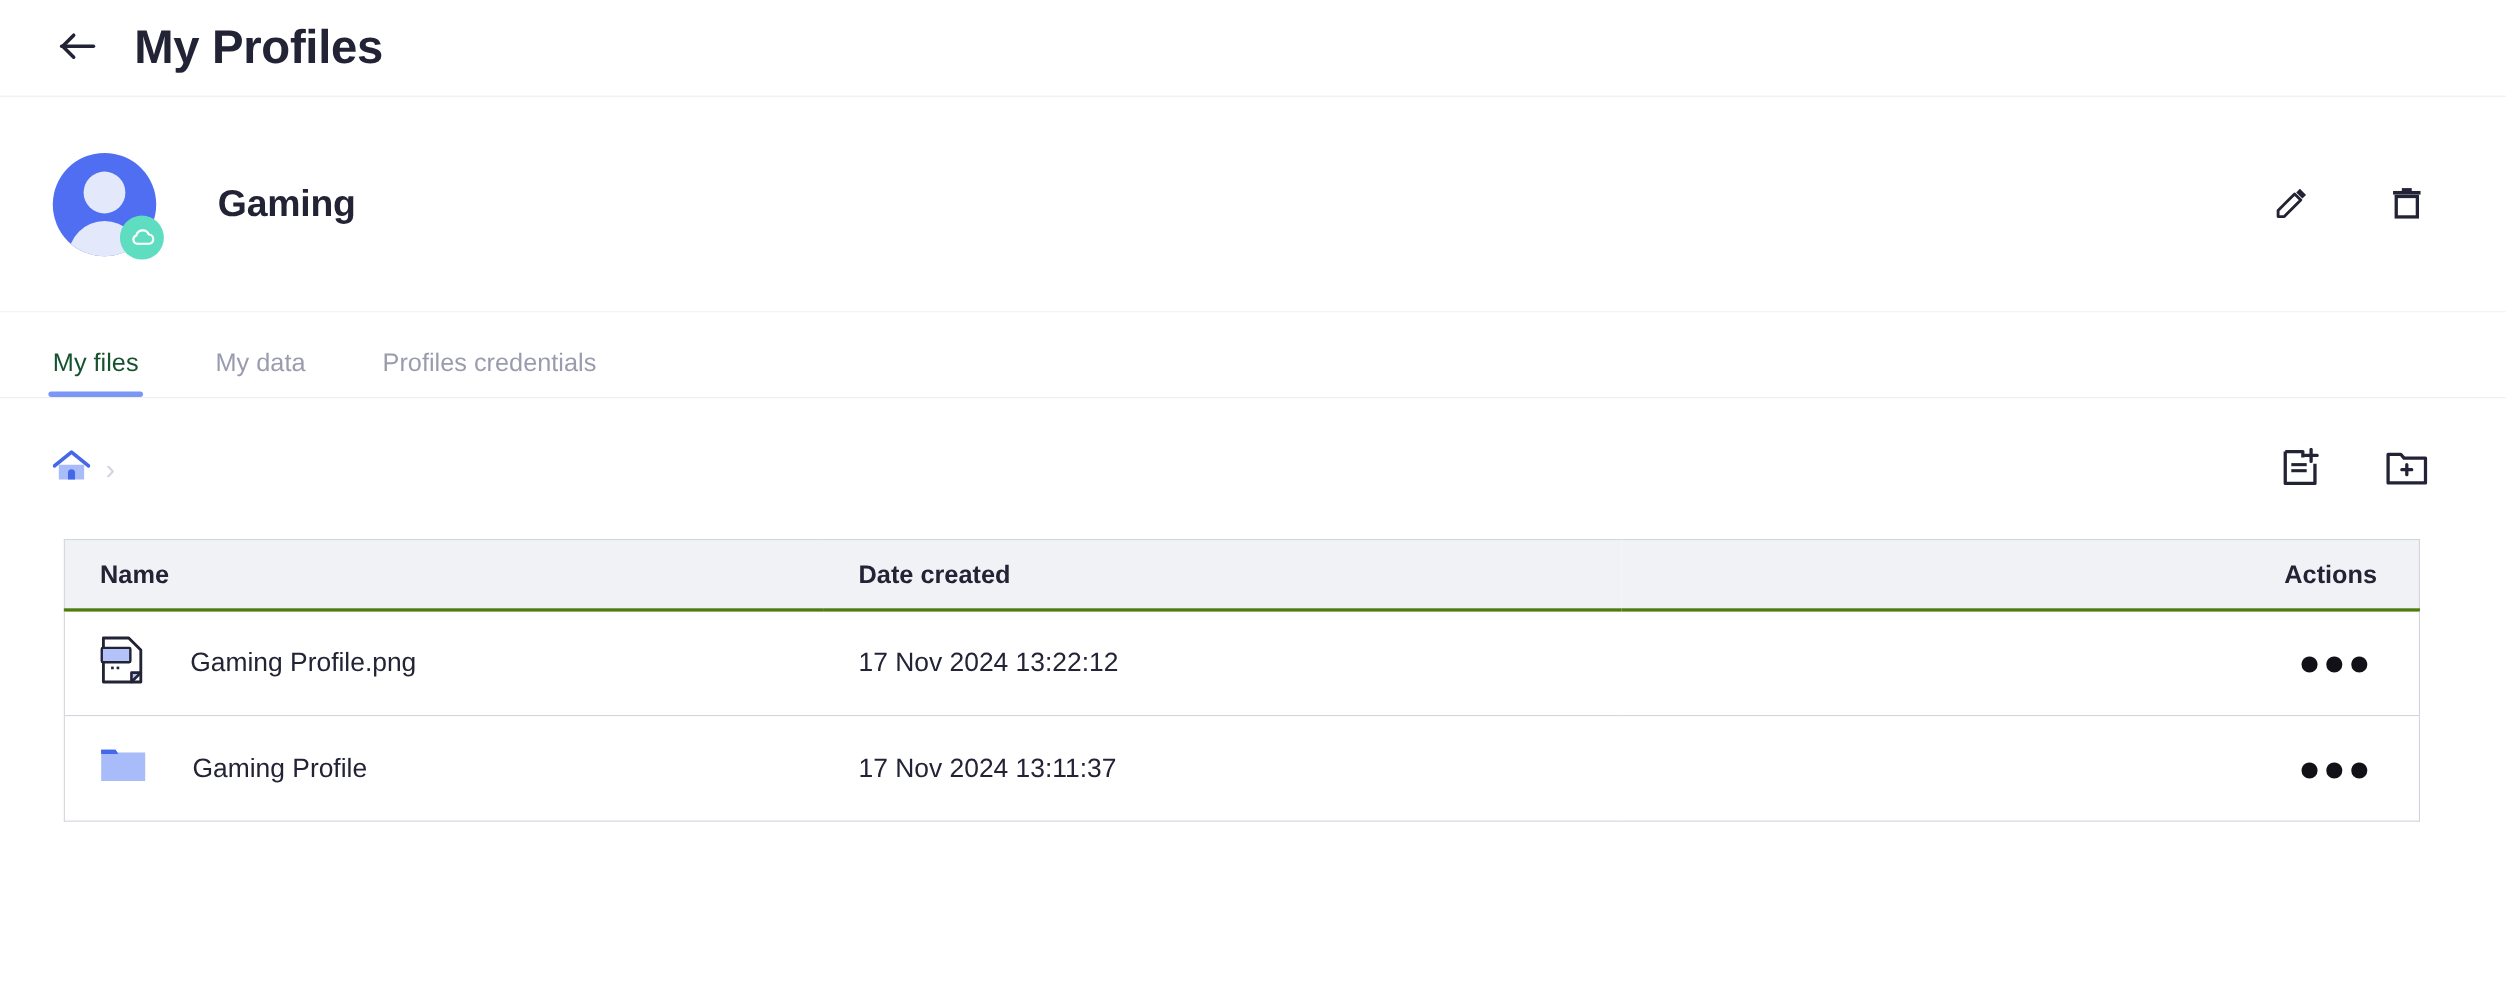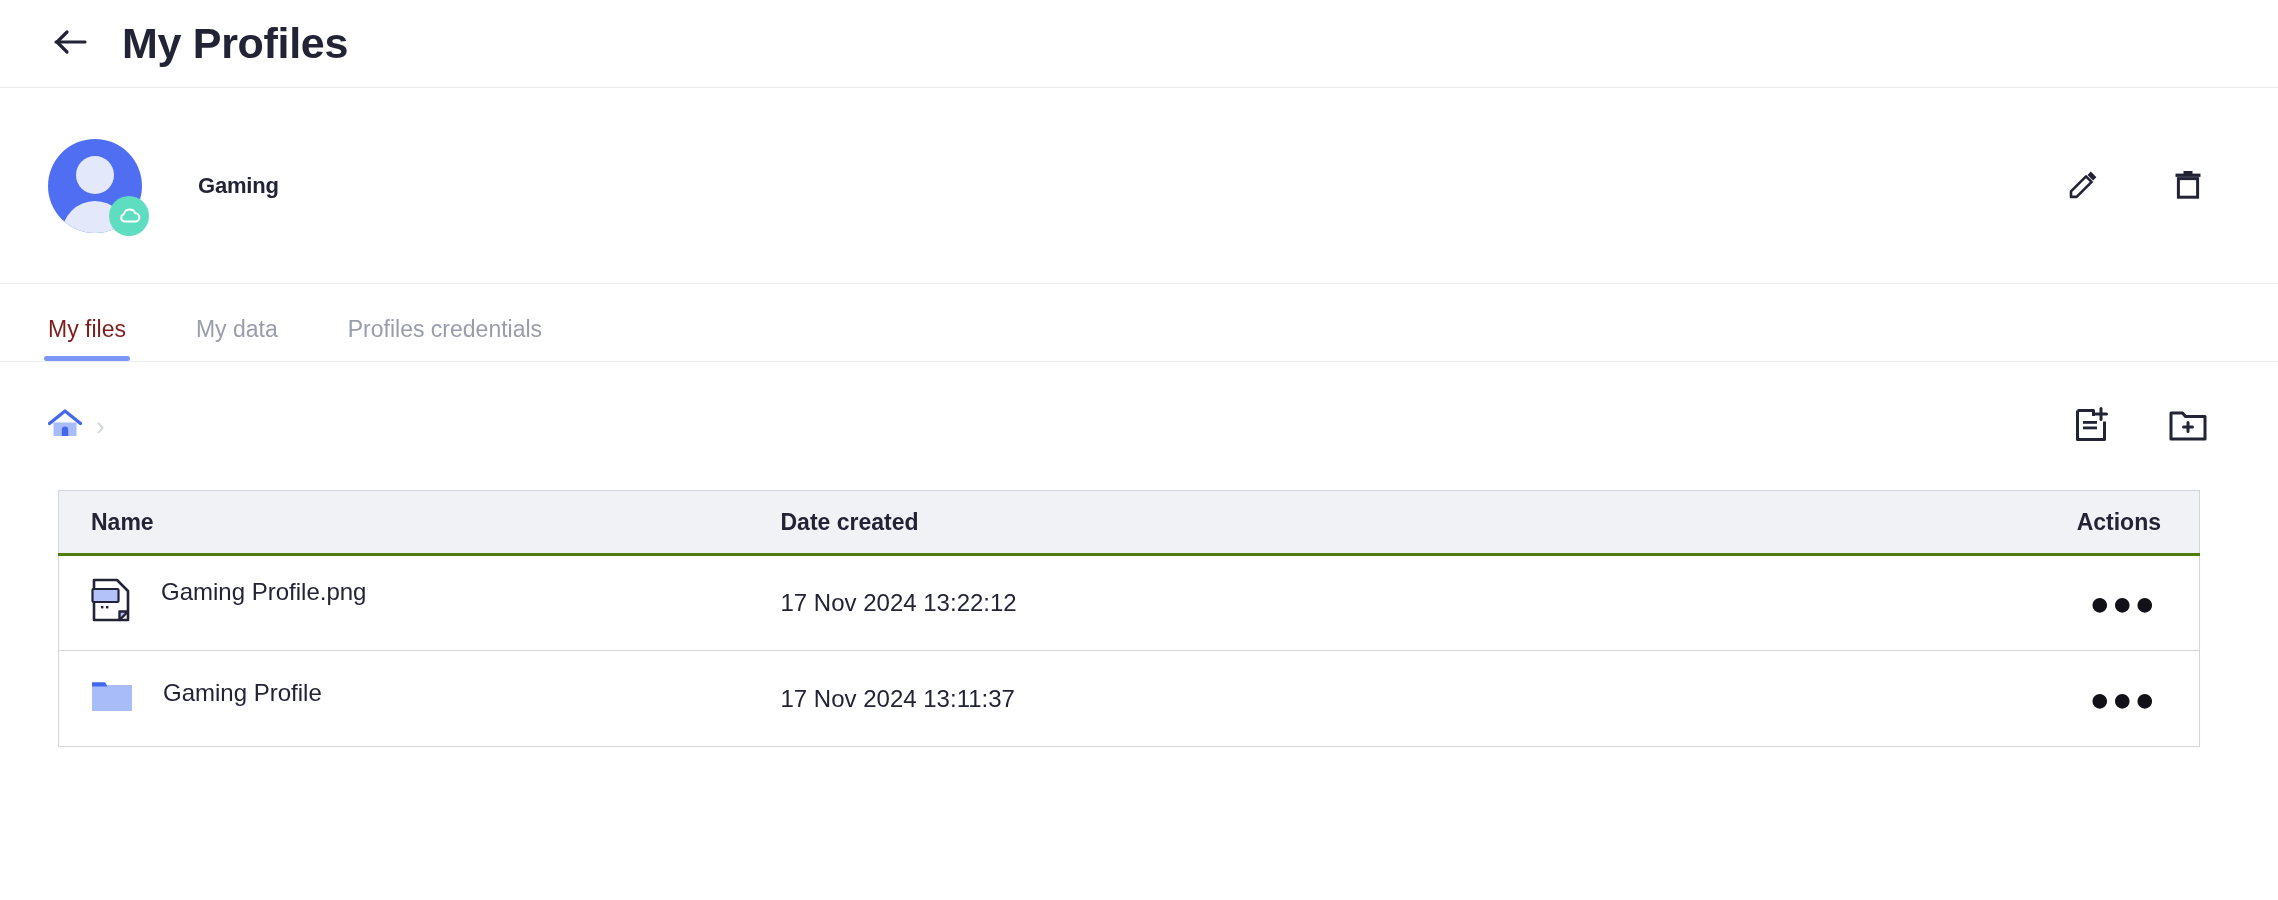--- a/index.html
+++ b/index.html
@@ -73,21 +73,21 @@
   }
   .cloud-badge {
     position: absolute;
     right: -7px; bottom: -3px;
     width: 40px; height: 40px;
     border-radius: 50%;
     background: #5fddc0;
     display: flex; align-items: center; justify-content: center;
   }
   .profile-name {
-    font-size: 22px;
+    font-size: 34px;
     font-weight: bold;
     color: #232336;
     margin-left: 56px;
     letter-spacing: -0.2px;
     white-space: nowrap;
   }
   .profile-actions {
     margin-left: auto;
     display: flex;
     align-items: center;
@@ -114,21 +114,21 @@
     position: relative;
     font-size: 23px;
     color: #9a9cad;
     padding: 0 0 18px 0;
     margin-right: 70px;
     cursor: pointer;
     white-space: nowrap;
     background: none; border: none;
     font-family: inherit;
   }
-  .tab.active { color: #7f1d1d; }
+  .tab.active { color: #14532d; }
   .tab.active::after {
     content: "";
     position: absolute;
     left: -4px; right: -4px; bottom: 0;
     height: 5px;
     border-radius: 3px;
     background: #7b96f5;
   }
 
   
@@ -169,21 +169,21 @@
   th.col-actions { text-align: right; padding: 0 38px 0 0; }
   tbody td {
     height: 96px;
     font-size: 24px;
     color: #232336;
     padding: 0 0 0 32px;
     border-bottom: 1px solid #d3d5de;
     vertical-align: middle;
   }
   tbody tr:last-child td { border-bottom: none; }
-  .name-cell { display: flex; gap: 30px; }
+  .name-cell { display: flex; align-items: center; gap: 42px; }
   .name-cell .file-label { white-space: nowrap; }
   td.actions-cell { text-align: right; padding: 0 38px 0 0; }
   .dots-btn {
     background: none; border: none; cursor: pointer;
     font-size: 34px; line-height: 1; color: #111117;
     letter-spacing: 2px;
     padding: 6px 4px;
   }
 </style>
 </head>

